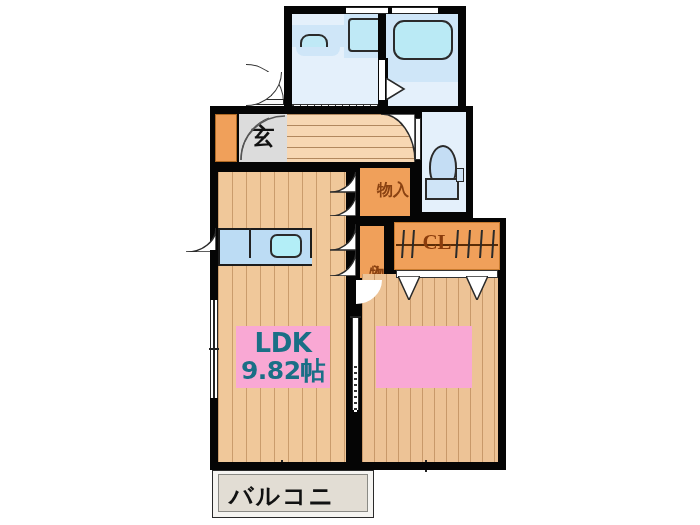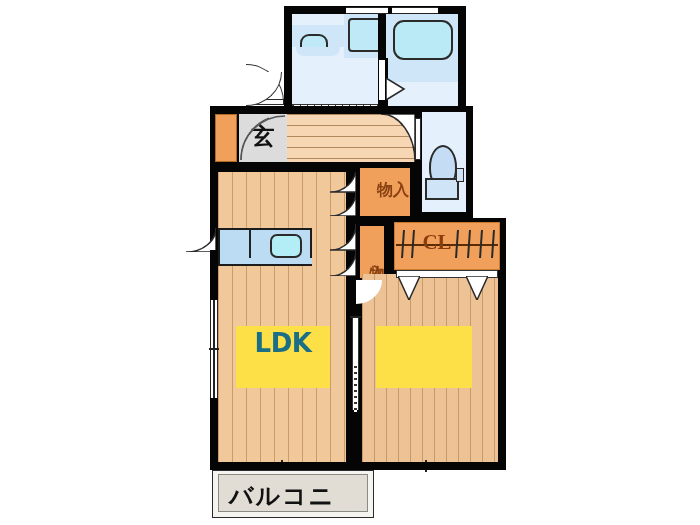--- a/index.html
+++ b/index.html
@@ -35,21 +35,21 @@
   
   .planks-h{
     background-image:repeating-linear-gradient(to bottom,
       rgba(120,70,25,.55) 0px, rgba(120,70,25,.55) 1px,
       rgba(0,0,0,0) 1px, rgba(0,0,0,0) 11px);
   }
 
   
   .room-label{
     color:#1a6f86; text-align:center; line-height:1.08;
-    background:#fde047; font-weight:700; letter-spacing:-0.5px;
+    background:#f9a8d4; font-weight:700; letter-spacing:-0.5px;
   }
   .room-label .l1{display:block;font-size:26px;}
   .room-label .l2{display:block;font-size:25px;}
   .mono-label{
     color:#8a4212; font-weight:700; text-align:center;
     line-height:1.02; font-size:15px;
   }
   .mono-label.vert{
     writing-mode:vertical-rl; text-orientation:upright;
     letter-spacing:-1px;
@@ -166,20 +166,21 @@
 
   <div class="abs wall" style="left:210px;top:164px;width:144px;height:306px;"></div>
   <div class="abs floor-wood planks-v" style="left:218px;top:172px;width:128px;height:290px;"></div>
 
   <div class="abs win-v" style="left:210px;top:300px;width:8px;height:98px;"></div>
   <div class="abs win-line-v" style="left:213px;top:300px;width:1.6px;height:98px;"></div>
   <div class="abs win-line-h" style="left:209px;top:348px;width:10px;height:1.8px;"></div>
 
   <div class="abs room-label" style="left:236px;top:326px;width:94px;height:62px;padding-top:3px;">
     <span class="l1">LDK</span>
+    <span class="l2">9.82帖</span>
   </div>
 
   <div class="abs kcounter" style="left:218px;top:228px;width:94px;height:38px;"></div>
   <div class="abs win-line-v" style="left:249px;top:228px;width:2px;height:38px;"></div>
   <div class="abs" style="left:249px;top:258px;width:63px;height:8px;background:#bcdcf4;
               border-bottom:2px solid #1c1c1c;"></div>
   <div class="abs sink-sq" style="left:270px;top:234px;width:32px;height:24px;"></div>
 
   <div class="abs" style="left:186px;top:228px;width:30px;height:24px;">
     <svg width="30" height="24" viewBox="0 0 30 24">

